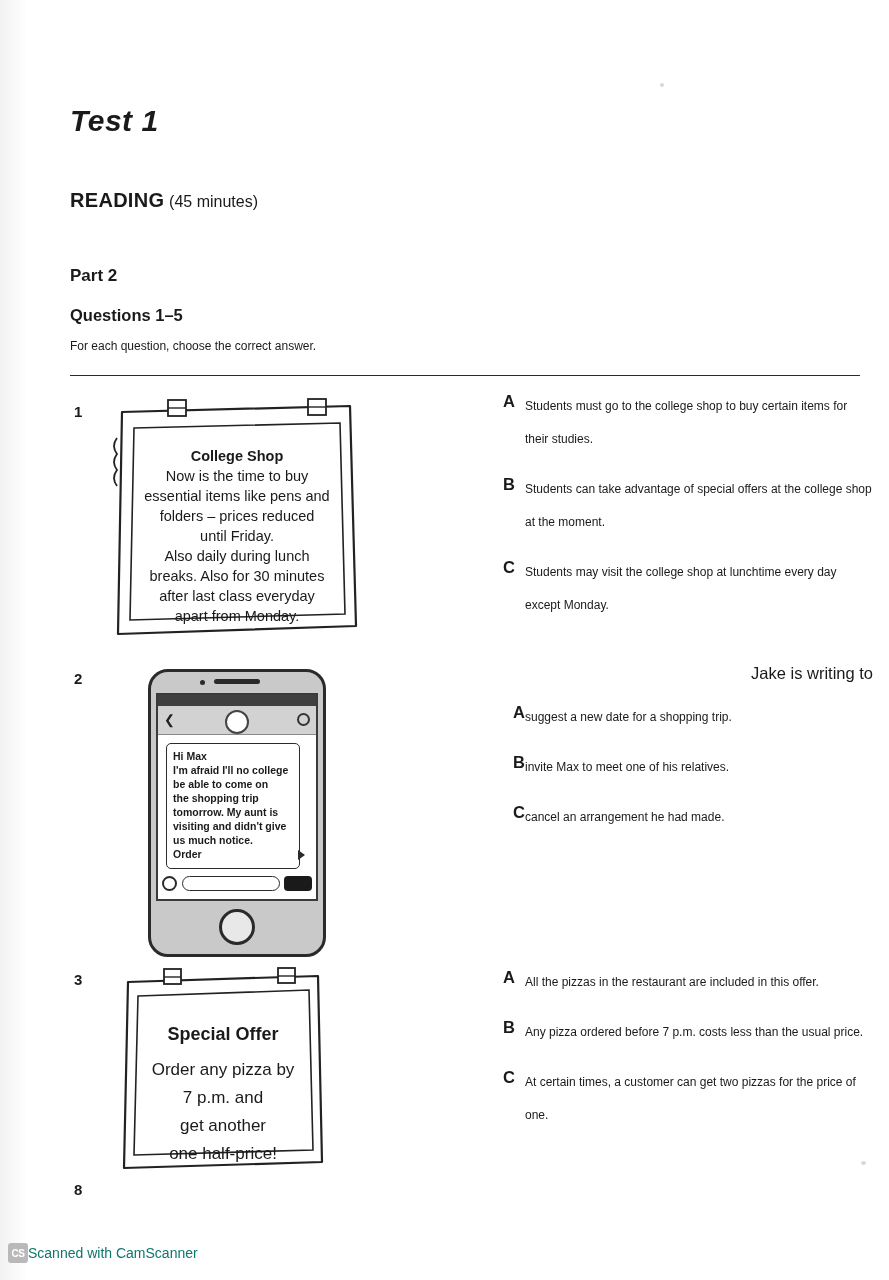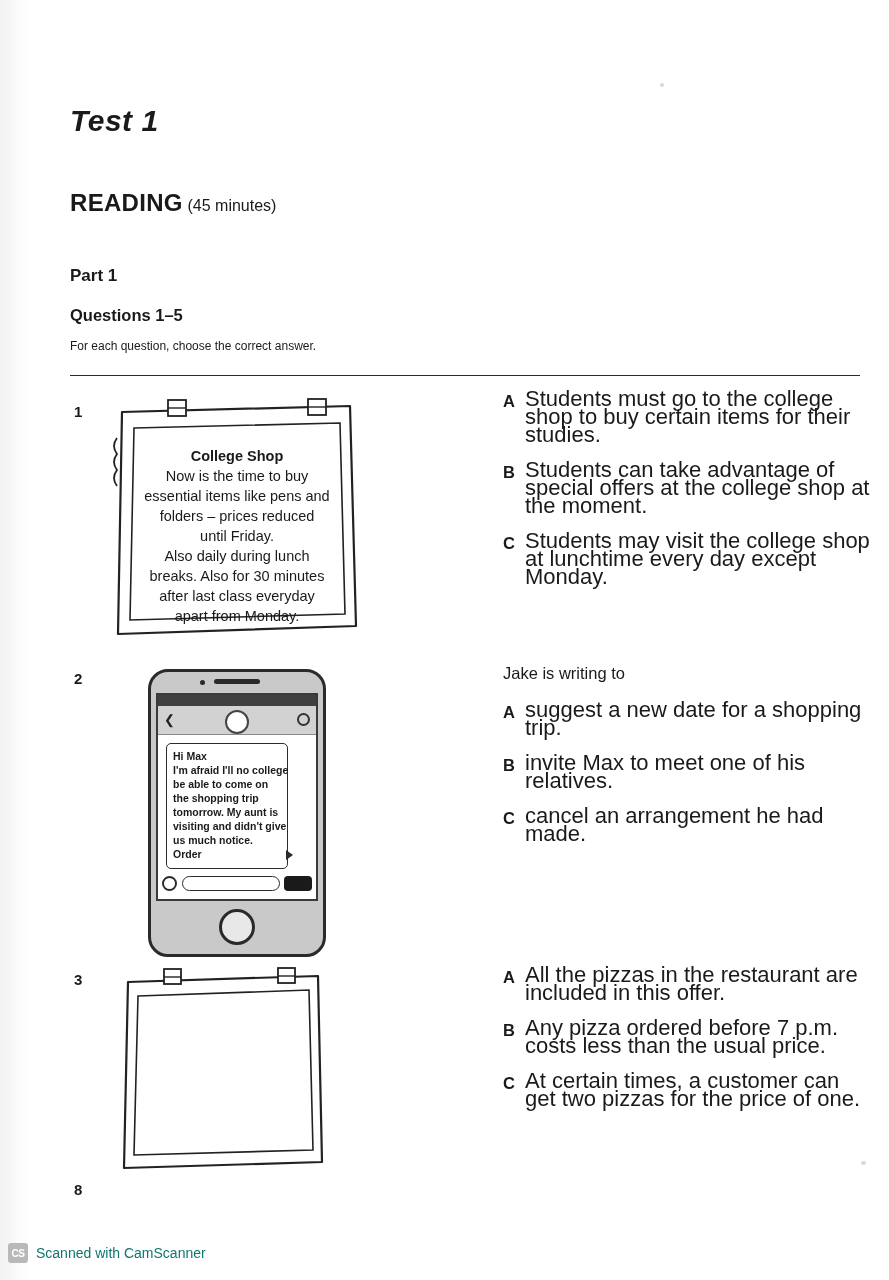--- a/index.html
+++ b/index.html
@@ -32,21 +32,21 @@
     text-align: center;
   }
   .reading-line {
     position: absolute;
     left: 70px;
     top: 189px;
     font-size: 17px;
   }
   .reading-line .bold {
     font-weight: bold;
-    font-size: 24px;
+    font-size: 20px;
     letter-spacing: 0.3px;
   }
   .reading-line .mins {
     font-size: 16px;
   }
   .part-title {
     position: absolute;
     left: 70px;
     top: 266px;
     font-size: 17px;
@@ -84,38 +84,38 @@
   #qnum-2 { left: 74px; top: 670px; }
   #qnum-3 { left: 74px; top: 971px; }
 
   
   .options {
     position: absolute;
     left: 503px;
     width: 370px;
   }
   #options-1 { top: 390px; }
-  #options-2 { top: 662px; }
+  #options-2 { top: 662px; text-align: right; }
   #options-3 { top: 966px; }
 
   .opt-row {
     display: flex;
     align-items: flex-start;
     margin-bottom: 17px;
   }
   .opt-letter {
     font-weight: bold;
     font-size: 16.5px;
     width: 22px;
     flex: 0 0 22px;
     line-height: 23px;
   }
   .opt-text {
-    font-size: 22px;
-    line-height: 18px;
+    font-size: 12px;
+    line-height: 33px;
   }
   .stem {
     font-size: 16.5px;
     line-height: 23px;
     margin-bottom: 16px;
     padding-left: 0px;
   }
 
   
   .notice {
@@ -236,21 +236,21 @@
     right: 6px; top: 7px;
     width: 13px; height: 13px;
     border-radius: 50%;
     border: 2px solid #333;
     box-sizing: border-box;
   }
   .bubble {
     position: absolute;
     left: 8px;
     top: 48px;
-    width: 122px;
+    width: 134px;
     border: 1.5px solid #2b2b2b;
     border-radius: 5px;
     padding: 5px 6px 7px 6px;
     box-sizing: border-box;
     background: #fff;
   }
   .bubble-line {
     font-size: 10.5px;
     line-height: 14px;
     font-weight: bold;
@@ -304,21 +304,20 @@
     top: 1181px;
     font-size: 15px;
     font-weight: bold;
   }
   .camscanner {
     position: absolute;
     left: 8px;
     bottom: 17px;
     display: flex;
     align-items: center;
-    gap: 8px;
   }
   .cs-badge {
     width: 20px; height: 20px;
     background: #b9b9b9;
     border-radius: 3px;
     color: #fff;
     font-size: 10px;
     font-weight: bold;
     display: flex;
     align-items: center;
@@ -352,21 +351,21 @@
   <div class="speck" id="speck-a"></div>
   <div class="speck" id="speck-b"></div>
 
   <div class="test-title">Test 1</div>
 
   <div class="reading-line">
     <span class="bold">READING</span>
     <span class="mins">(45 minutes)</span>
   </div>
 
-  <div class="part-title">Part 1</div>
+  <div class="part-title">Part 2</div>
   <div class="questions-title">Questions 1–5</div>
   <div class="instruction">For each question, choose the correct answer.</div>
   <div class="rule"></div>
 
   <div class="qnum" id="qnum-1">1</div>
   <div class="qnum" id="qnum-2">2</div>
   <div class="qnum" id="qnum-3">3</div>
 
   <div class="notice" id="notice-1">
     <svg viewBox="0 0 250 245" preserveAspectRatio="none">
@@ -455,20 +454,28 @@
 
   <div class="notice" id="notice-3">
     <svg viewBox="0 0 210 210" preserveAspectRatio="none">
       <path d="M10,16 L200,10 L204,196 L6,202 Z" fill="#ffffff" stroke="#222" stroke-width="2.2" stroke-linejoin="round"></path>
       <path d="M20,30 L191,24 L195,184 L16,189 Z" fill="none" stroke="#222" stroke-width="1.6"></path>
       <rect x="46" y="3" width="17" height="15" fill="#ffffff" stroke="#222" stroke-width="1.8"></rect>
       <rect x="160" y="2" width="17" height="15" fill="#ffffff" stroke="#222" stroke-width="1.8"></rect>
       <line x1="46" y1="11" x2="63" y2="11" stroke="#222" stroke-width="1.4"></line>
       <line x1="160" y1="10" x2="177" y2="10" stroke="#222" stroke-width="1.4"></line>
     </svg>
+    <div class="notice-body">
+      <div class="notice-line bold">Special Offer</div>
+      <div class="gap"></div>
+      <div class="notice-line">Order any pizza by</div>
+      <div class="notice-line">7 p.m. and</div>
+      <div class="notice-line">get another</div>
+      <div class="notice-line">one half-price!</div>
+    </div>
   </div>
 
   <div class="options" id="options-3">
     <div class="opt-row">
       <div class="opt-letter">A</div>
       <div class="opt-text">All the pizzas in the restaurant are included in this offer.</div>
     </div>
     <div class="opt-row">
       <div class="opt-letter">B</div>
       <div class="opt-text">Any pizza ordered before 7 p.m. costs less than the usual price.</div>

